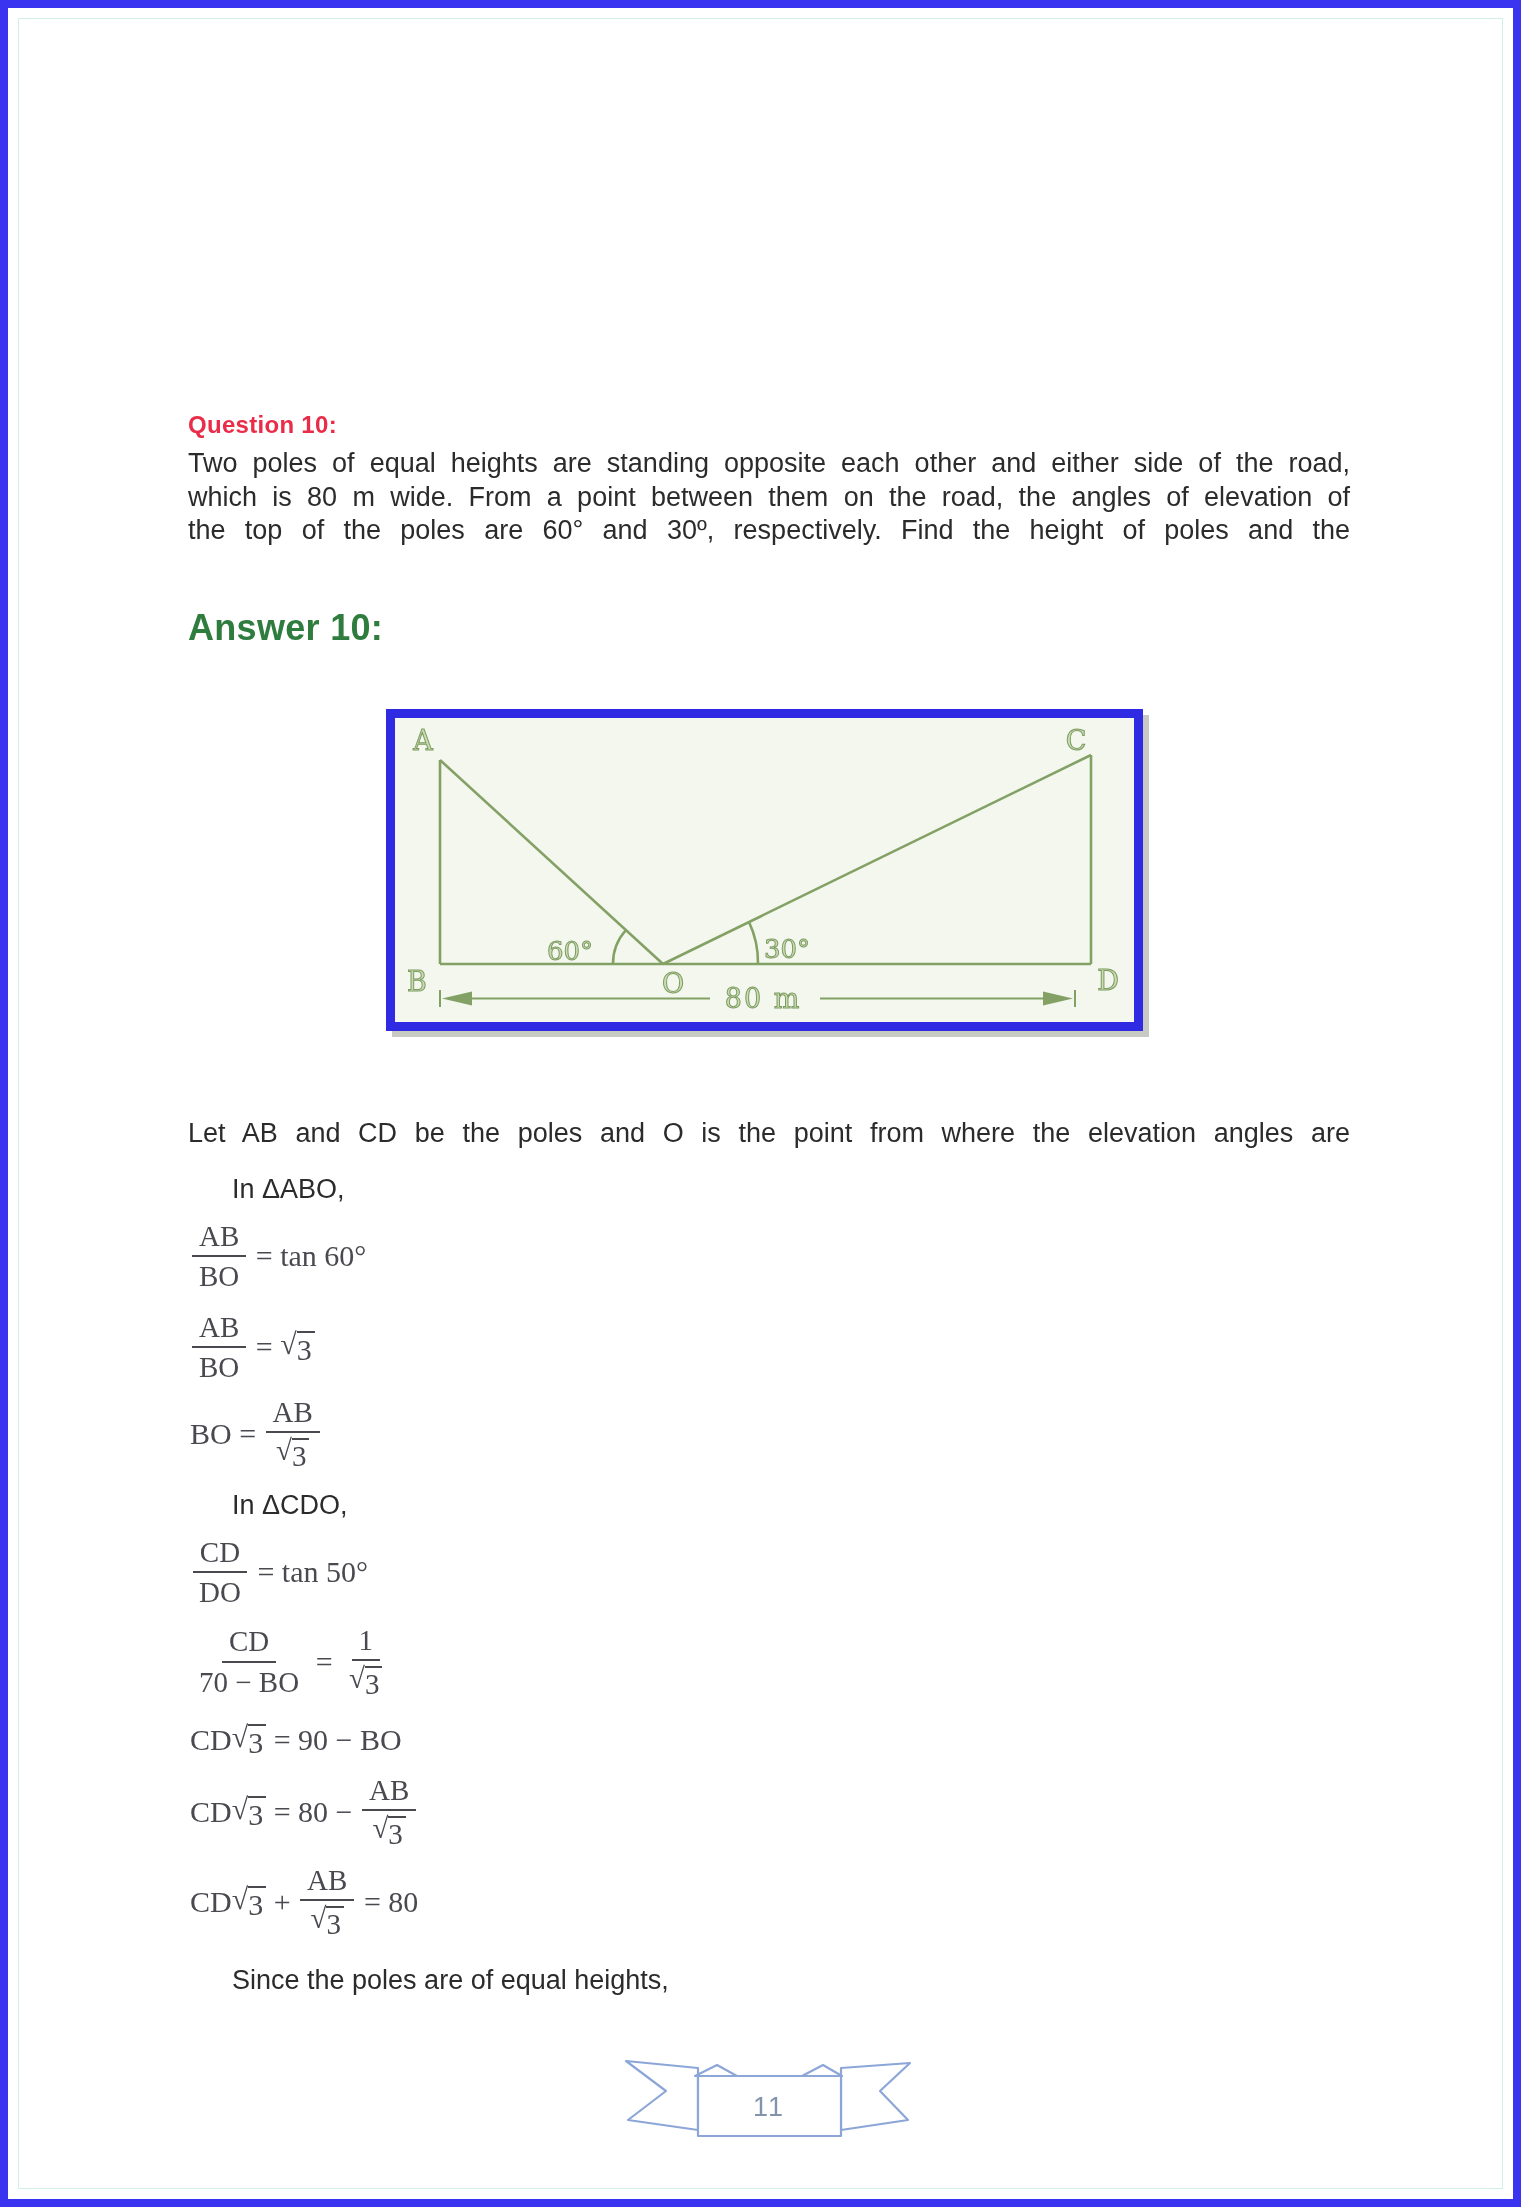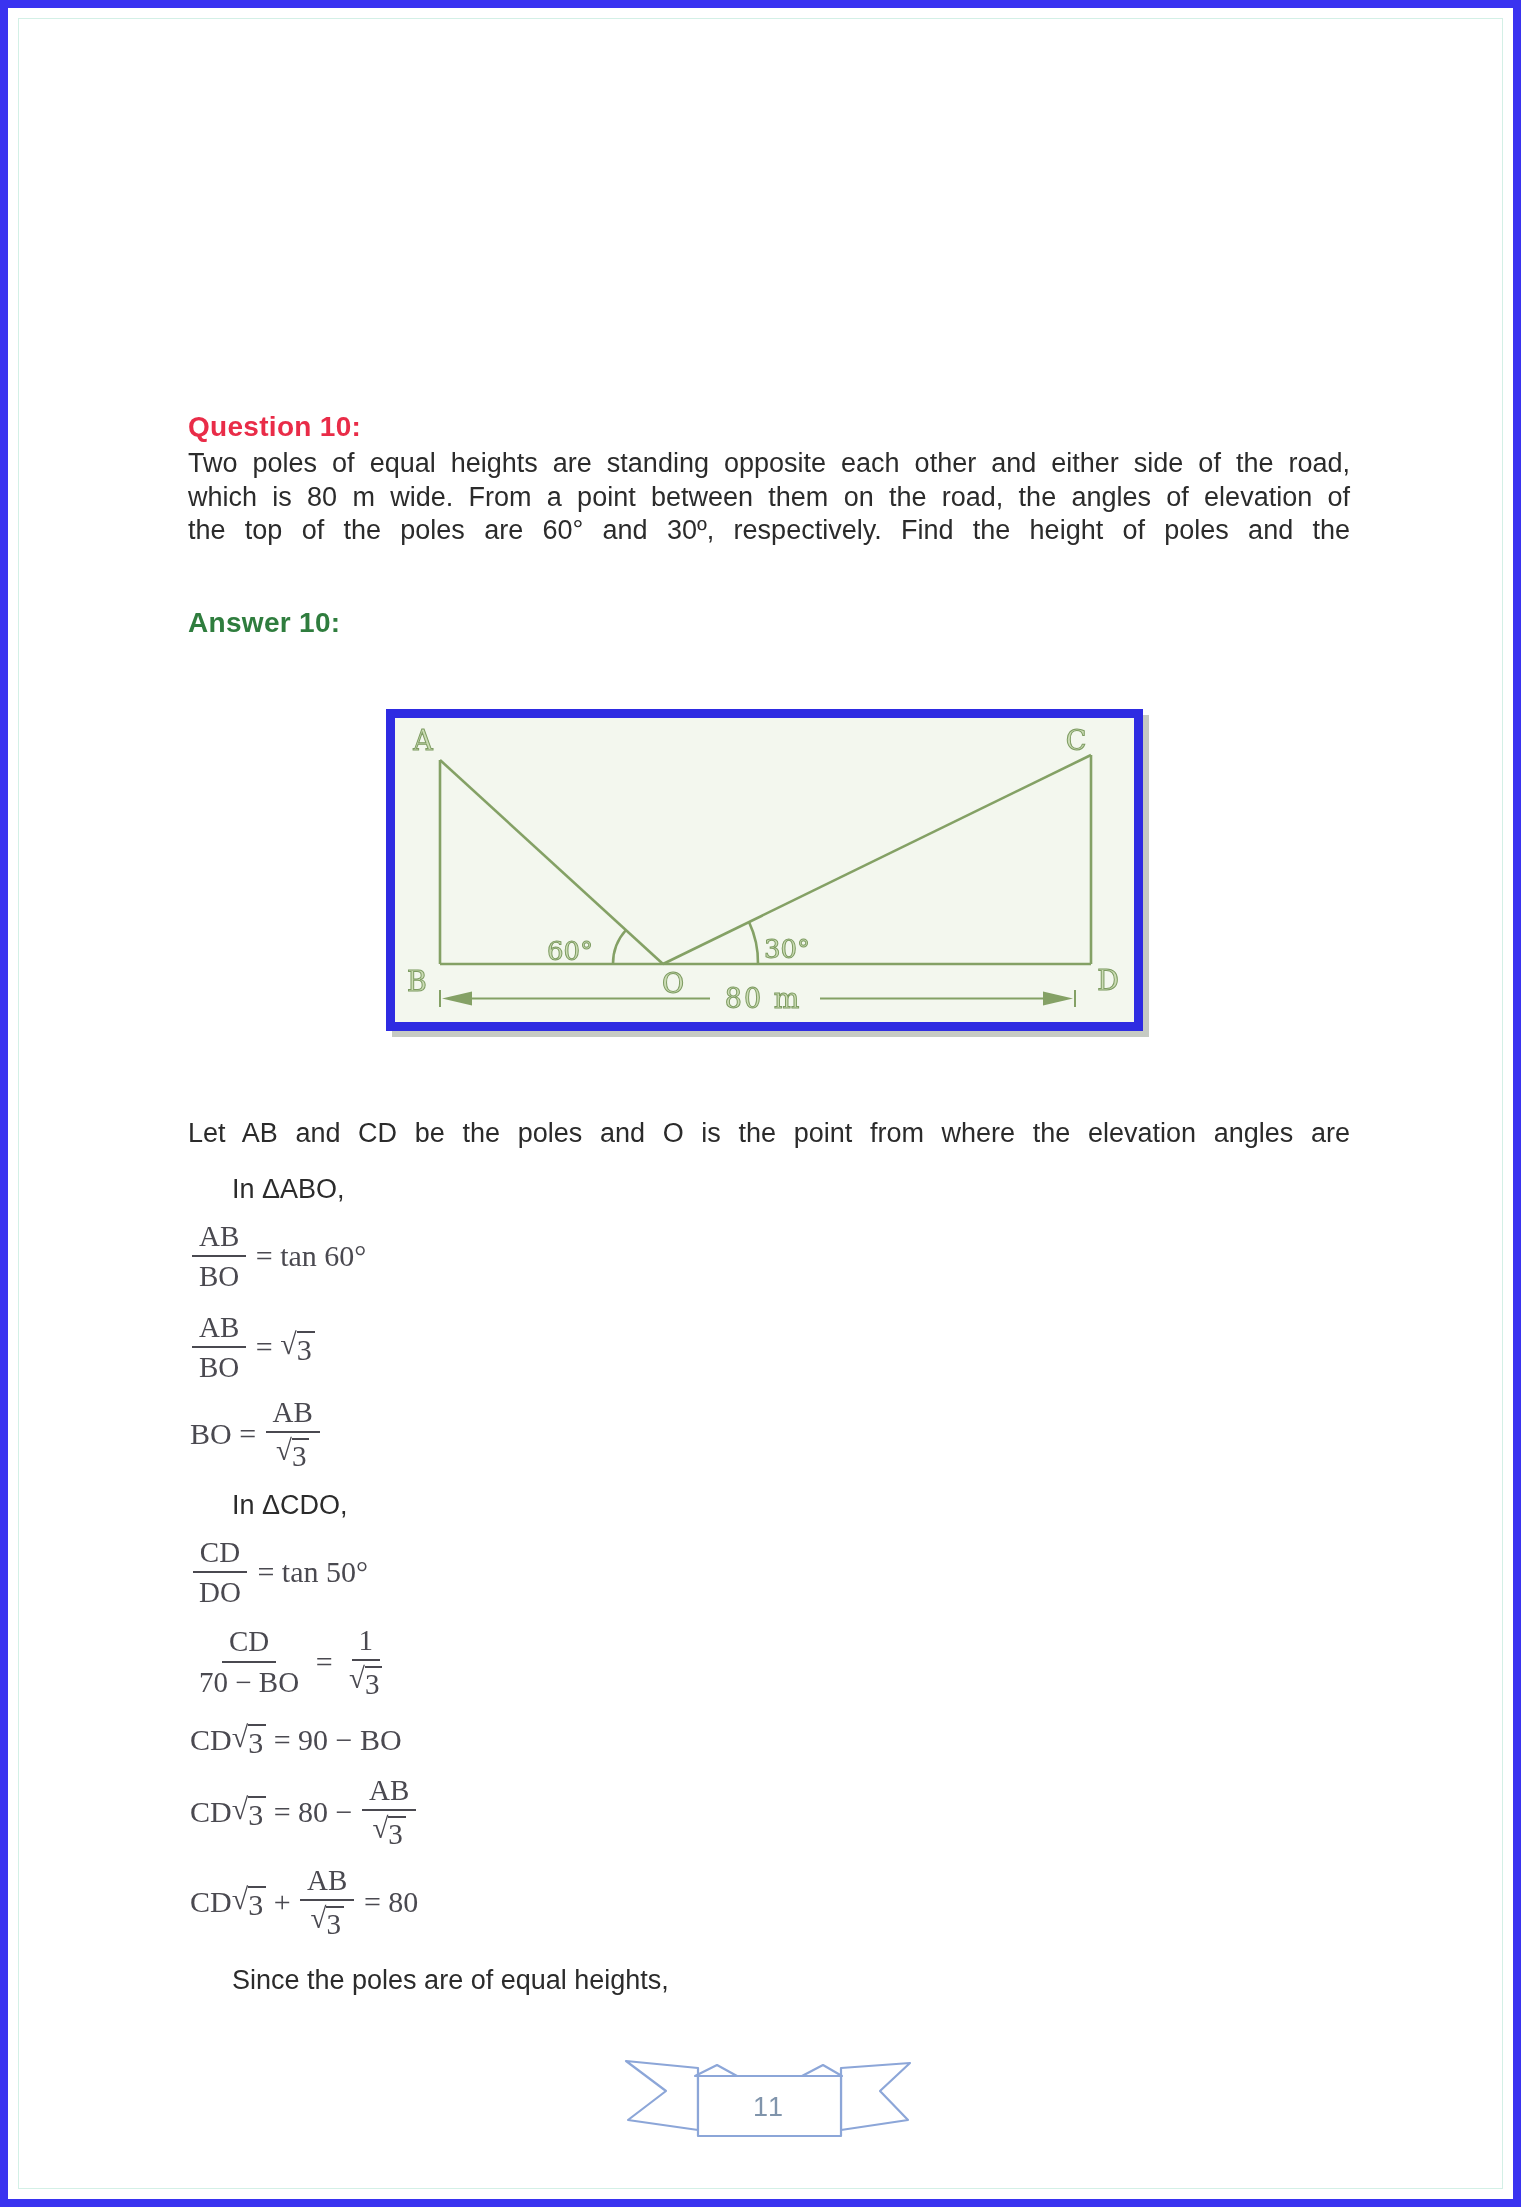--- a/index.html
+++ b/index.html
@@ -12,25 +12,25 @@
     overflow:hidden;
     font-family:"Liberation Sans", sans-serif;
   }
   .page::after{
     content:"";position:absolute;inset:10px;
     border:1px solid rgba(175,228,210,0.55);
     pointer-events:none;
   }
   .q-label{
     position:absolute;left:180px;top:403px;
-    font-size:28px;font-weight:bold;color:#e92c48;letter-spacing:.3px;
+    font-size:24px;font-weight:bold;color:#e92c48;letter-spacing:.3px;
   }
   .a-label{
     position:absolute;left:180px;top:599px;
-    font-size:28px;font-weight:bold;color:#2f7d3e;letter-spacing:.3px;
+    font-size:36px;font-weight:bold;color:#2f7d3e;letter-spacing:.3px;
   }
   .para{position:absolute;left:180px;width:1162px;color:#2b2b2b;
     font-size:27px;line-height:33.5px;}
   .para.intro{line-height:35px;margin-top:20px;}
   .jline{text-align:justify;text-align-last:justify;}
   .lline{text-align:left;}
   .body-line{
     position:absolute;left:180px;color:#2b2b2b;font-size:27px;line-height:30px;margin-left:44px;
   }
   

